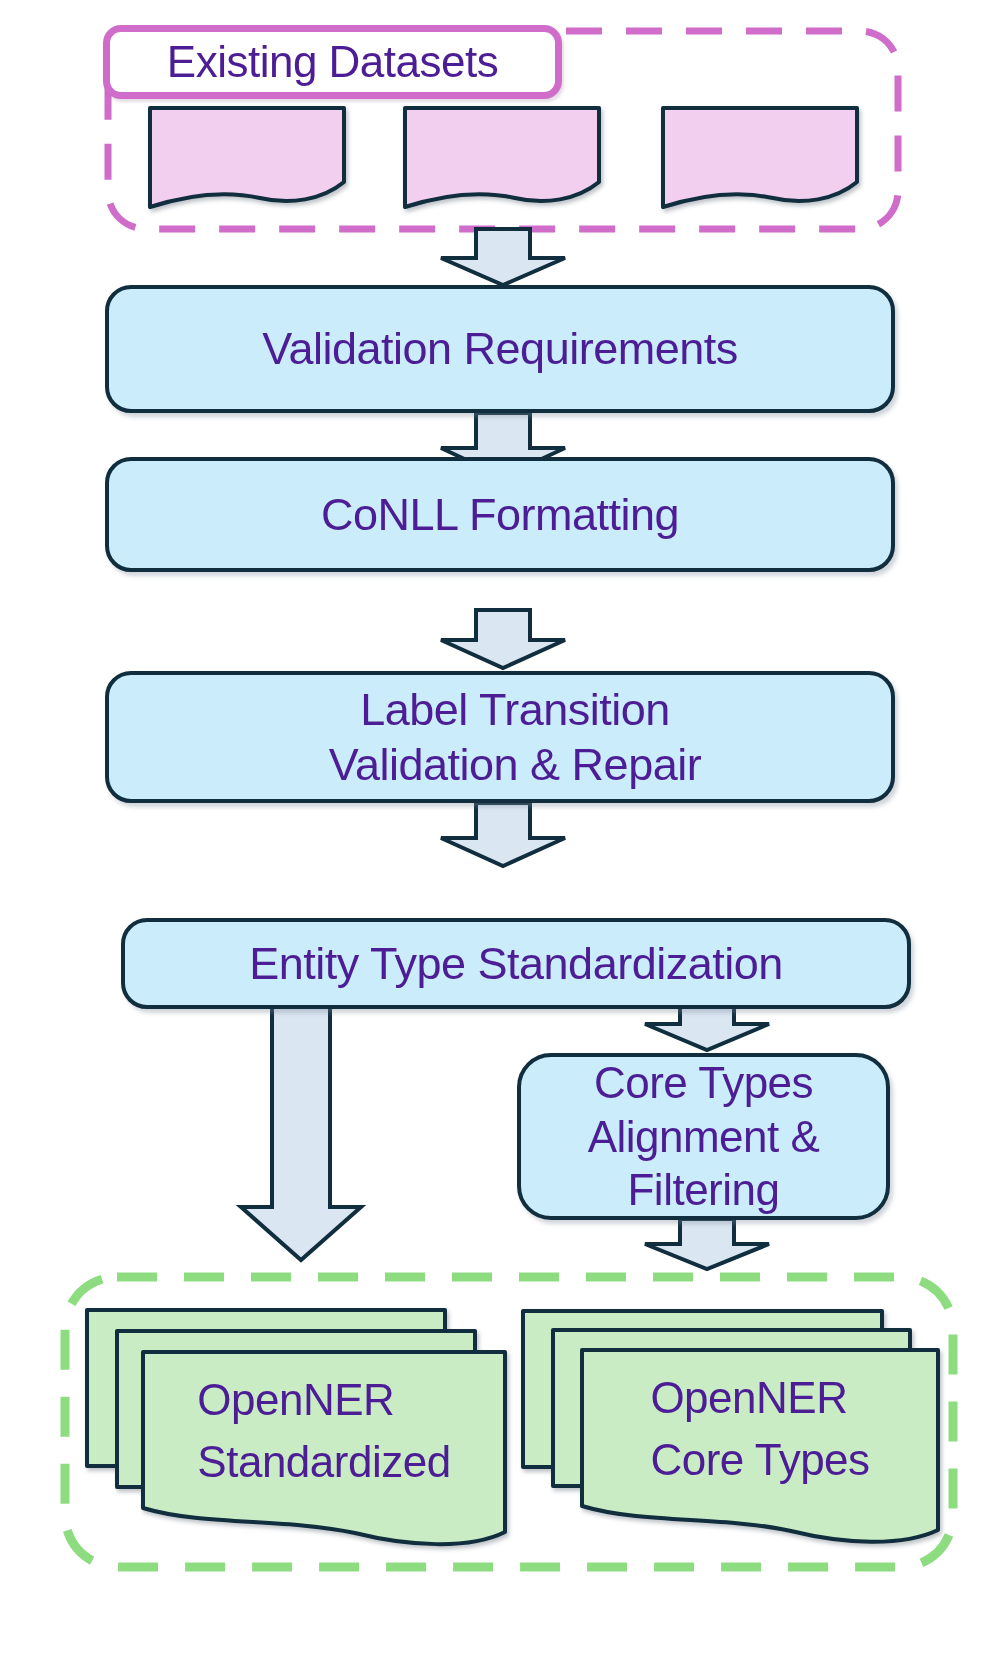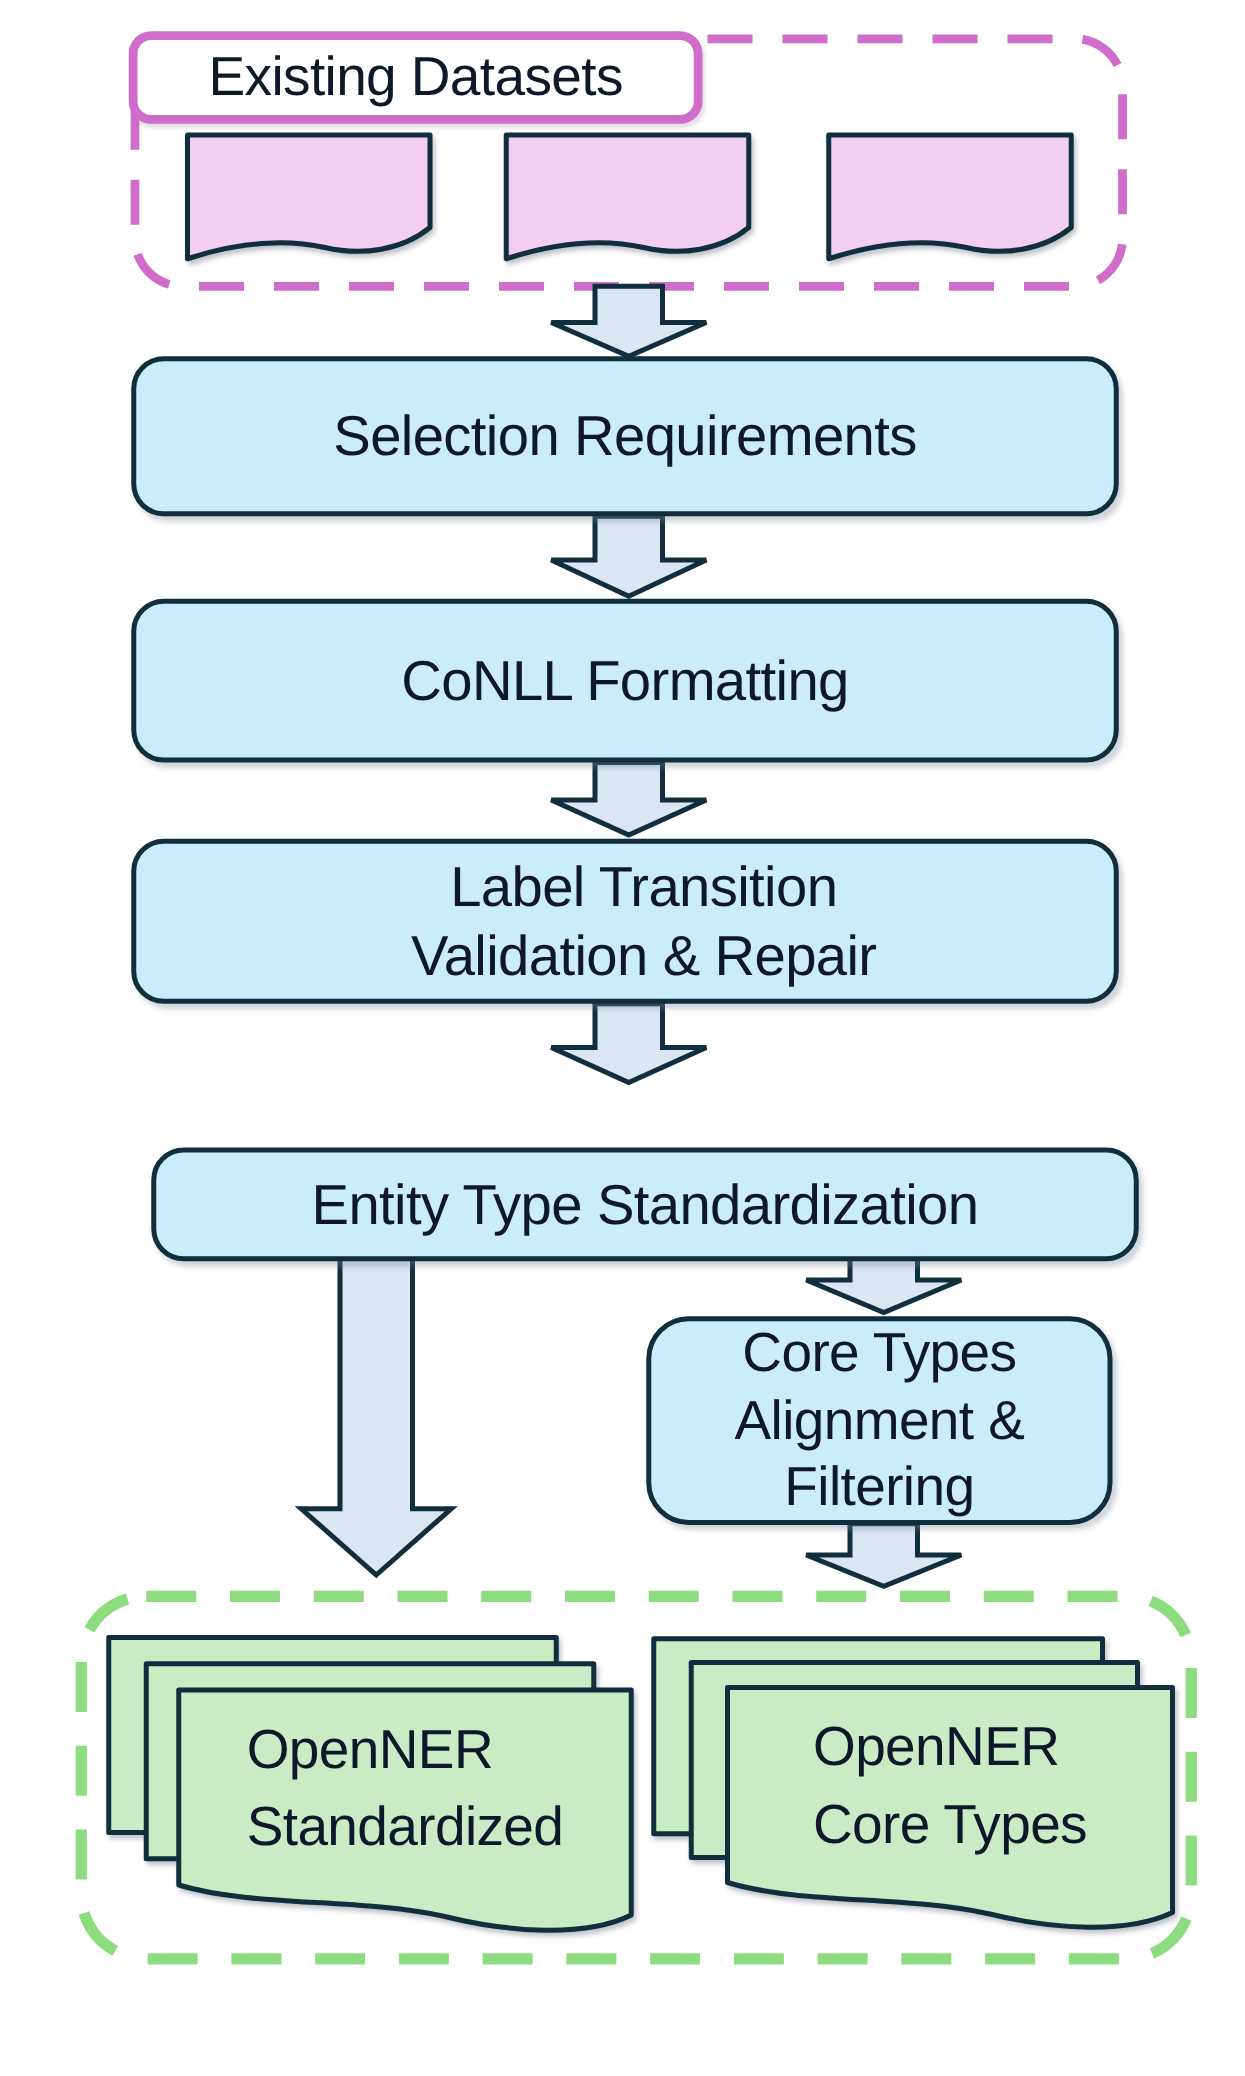--- a/index.html
+++ b/index.html
@@ -1,37 +1,37 @@
 <!DOCTYPE html>
 <html><head>
 <meta charset="utf-8">
 <style>
   html,body{margin:0;padding:0;background:#ffffff;}
   .canvas{
     position:relative;width:996px;height:1661px;background:#ffffff;overflow:hidden;
-    font-family:"Liberation Sans", sans-serif;color:#0f172a;
+    font-family:"Liberation Sans", sans-serif;color:#4c1d95;
   }
   .layer-svg{position:absolute;left:0;top:0;z-index:1;}
   .overlay{position:absolute;z-index:2;box-sizing:border-box;}
   .label-box{
     left:103px;top:25px;width:459px;height:74px;
     background:#ffffff;border:7px solid #d06cca;border-radius:18px;
     display:flex;align-items:center;justify-content:center;
     font-size:44px;letter-spacing:-0.5px;
     box-shadow:2px 3px 3px rgba(150,120,150,0.25);
   }
   .step-box{
     left:105px;width:790px;
     background:#cbecfb;border:4px solid #102e3e;border-radius:26px;
     display:flex;align-items:center;justify-content:center;text-align:center;
     font-size:45px;letter-spacing:-0.5px;white-space:pre-line;line-height:1.23;
     box-shadow:3px 4px 4px rgba(120,135,150,0.35);
   }
   .step-1{top:285px;height:128px;}
-  .step-2{top:479px;height:131px;}
+  .step-2{top:457px;height:115px;}
   .step-3{top:671px;height:132px;padding-left:30px;}
   .step-4{top:918px;height:91px;margin-left:16px;}
   .step-5{
     left:517px;top:1053px;width:373px;height:167px;
     background:#cbecfb;border:4px solid #102e3e;border-radius:34px;
     display:flex;align-items:center;justify-content:center;text-align:center;
     font-size:44px;letter-spacing:-0.5px;white-space:pre-line;line-height:1.22;
     box-shadow:3px 4px 4px rgba(120,135,150,0.35);
   }
   .sheet-text{
@@ -80,21 +80,21 @@
       <rect x="523" y="1311" width="359" height="156"></rect>
       <rect x="553" y="1330" width="357" height="156"></rect>
       <path d="M582 1350 h356 v180 c-36 17 -94 14 -147 1 c-69 -15 -149 -7 -209 -25 Z"></path>
     </g>
   </svg>
 
   <div class="overlay label-box">
     <span>Existing Datasets</span>
   </div>
 
-  <div class="overlay step-box step-1">Selection Requirements</div>
+  <div class="overlay step-box step-1">Validation Requirements</div>
 
   <div class="overlay step-box step-2">CoNLL Formatting</div>
 
   <div class="overlay step-box step-3">Label Transition
 Validation &amp; Repair</div>
 
   <div class="overlay step-box step-4">Entity Type Standardization</div>
 
   <div class="overlay step-5">Core Types
 Alignment &amp;

